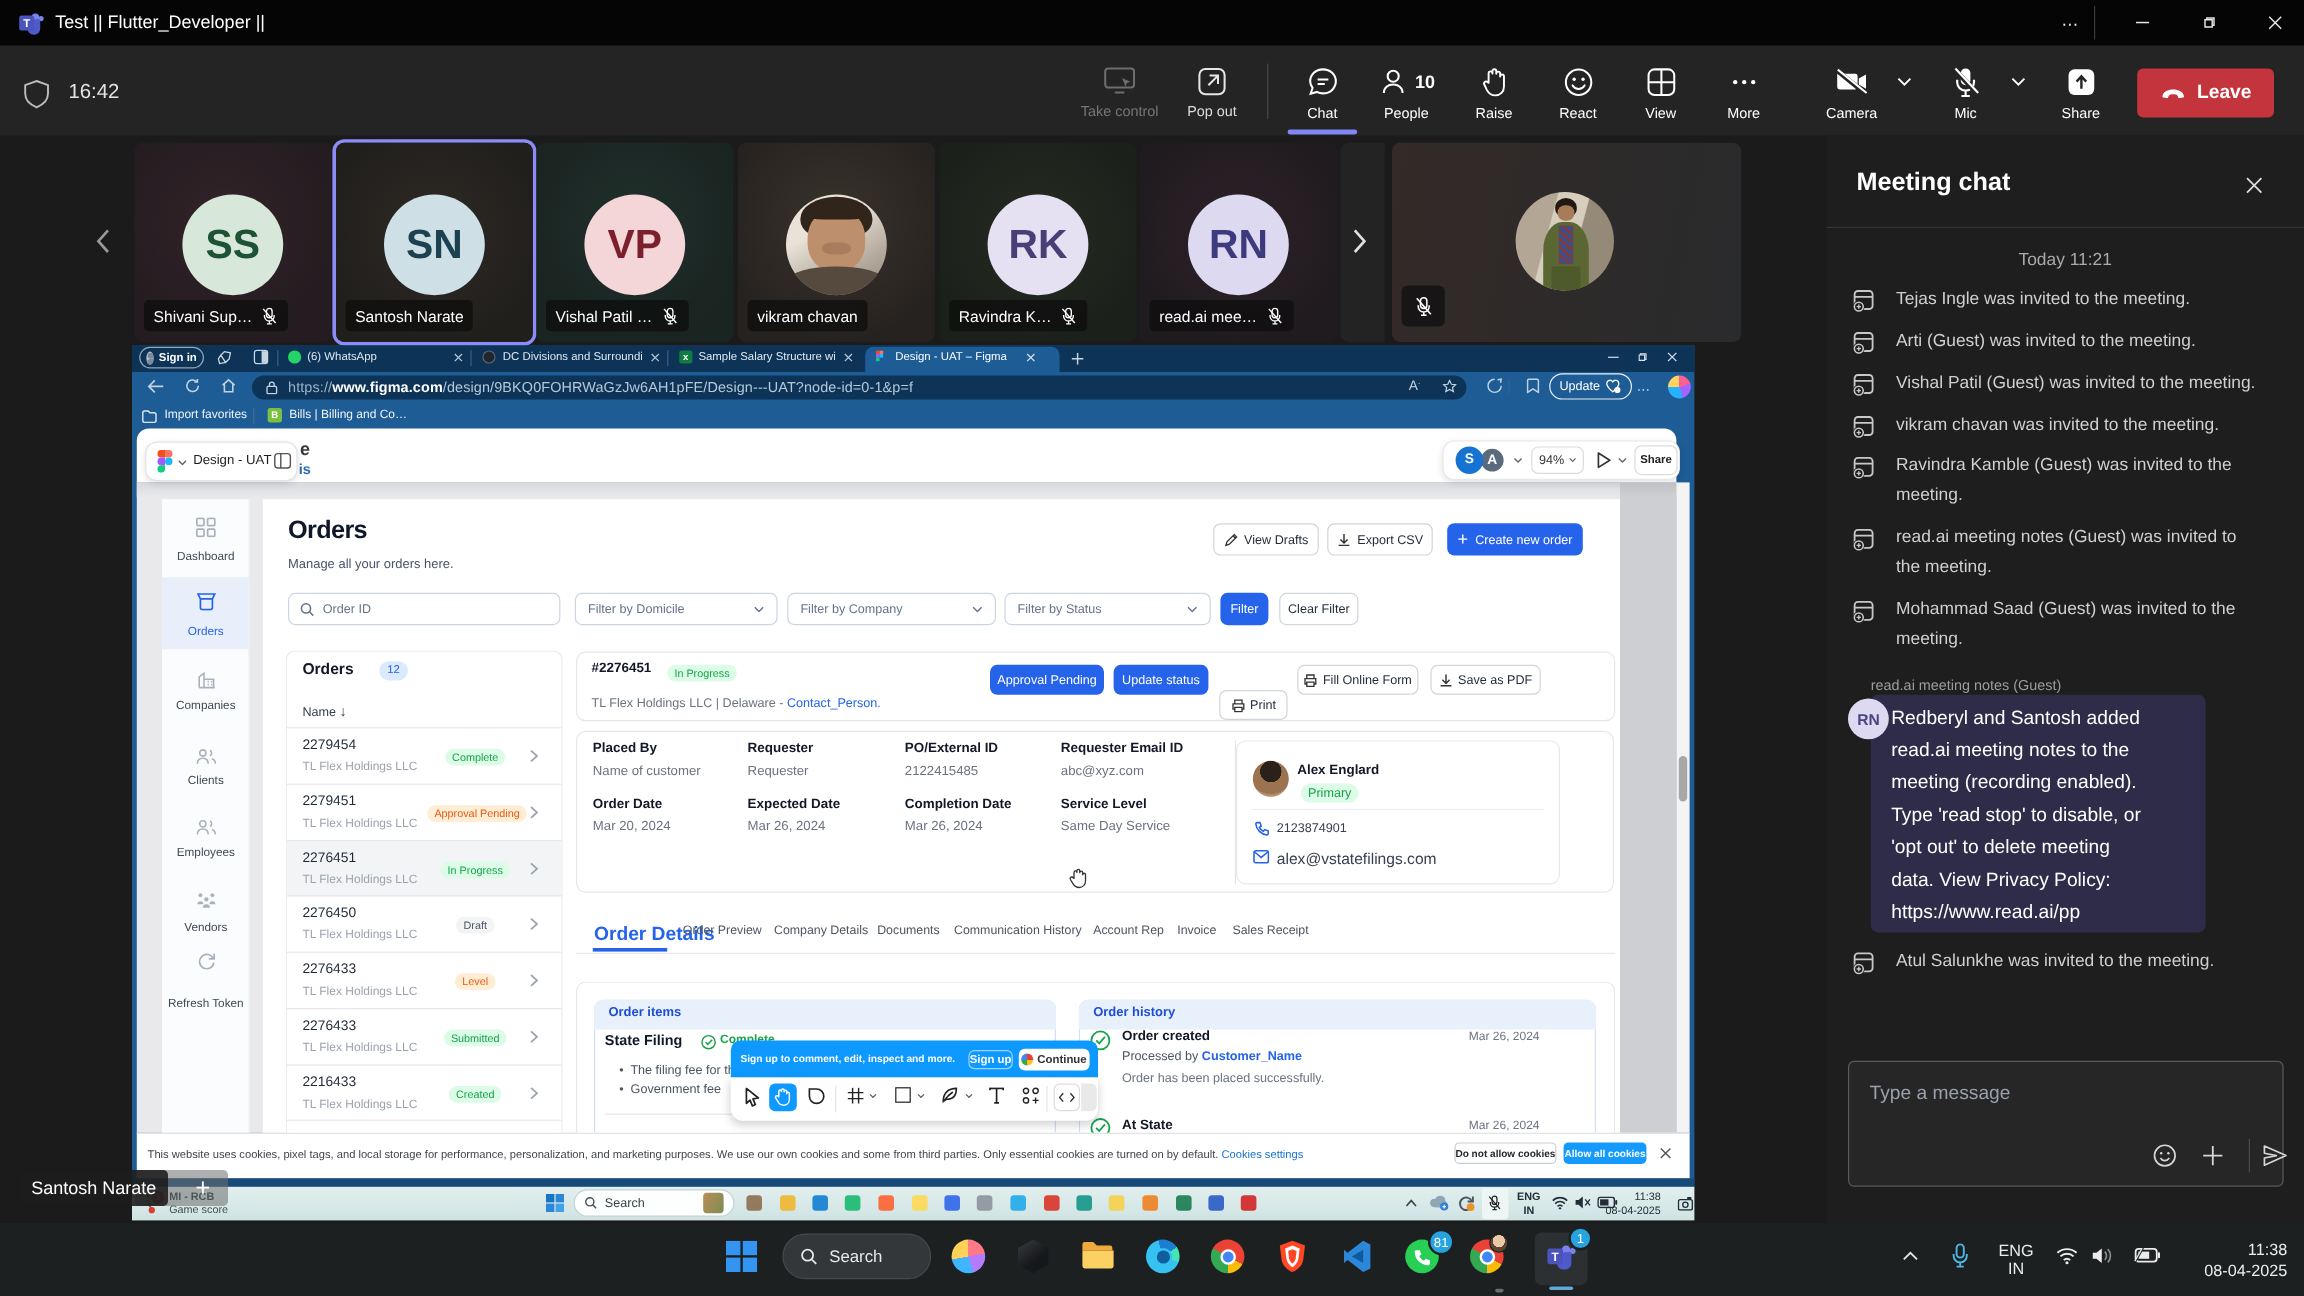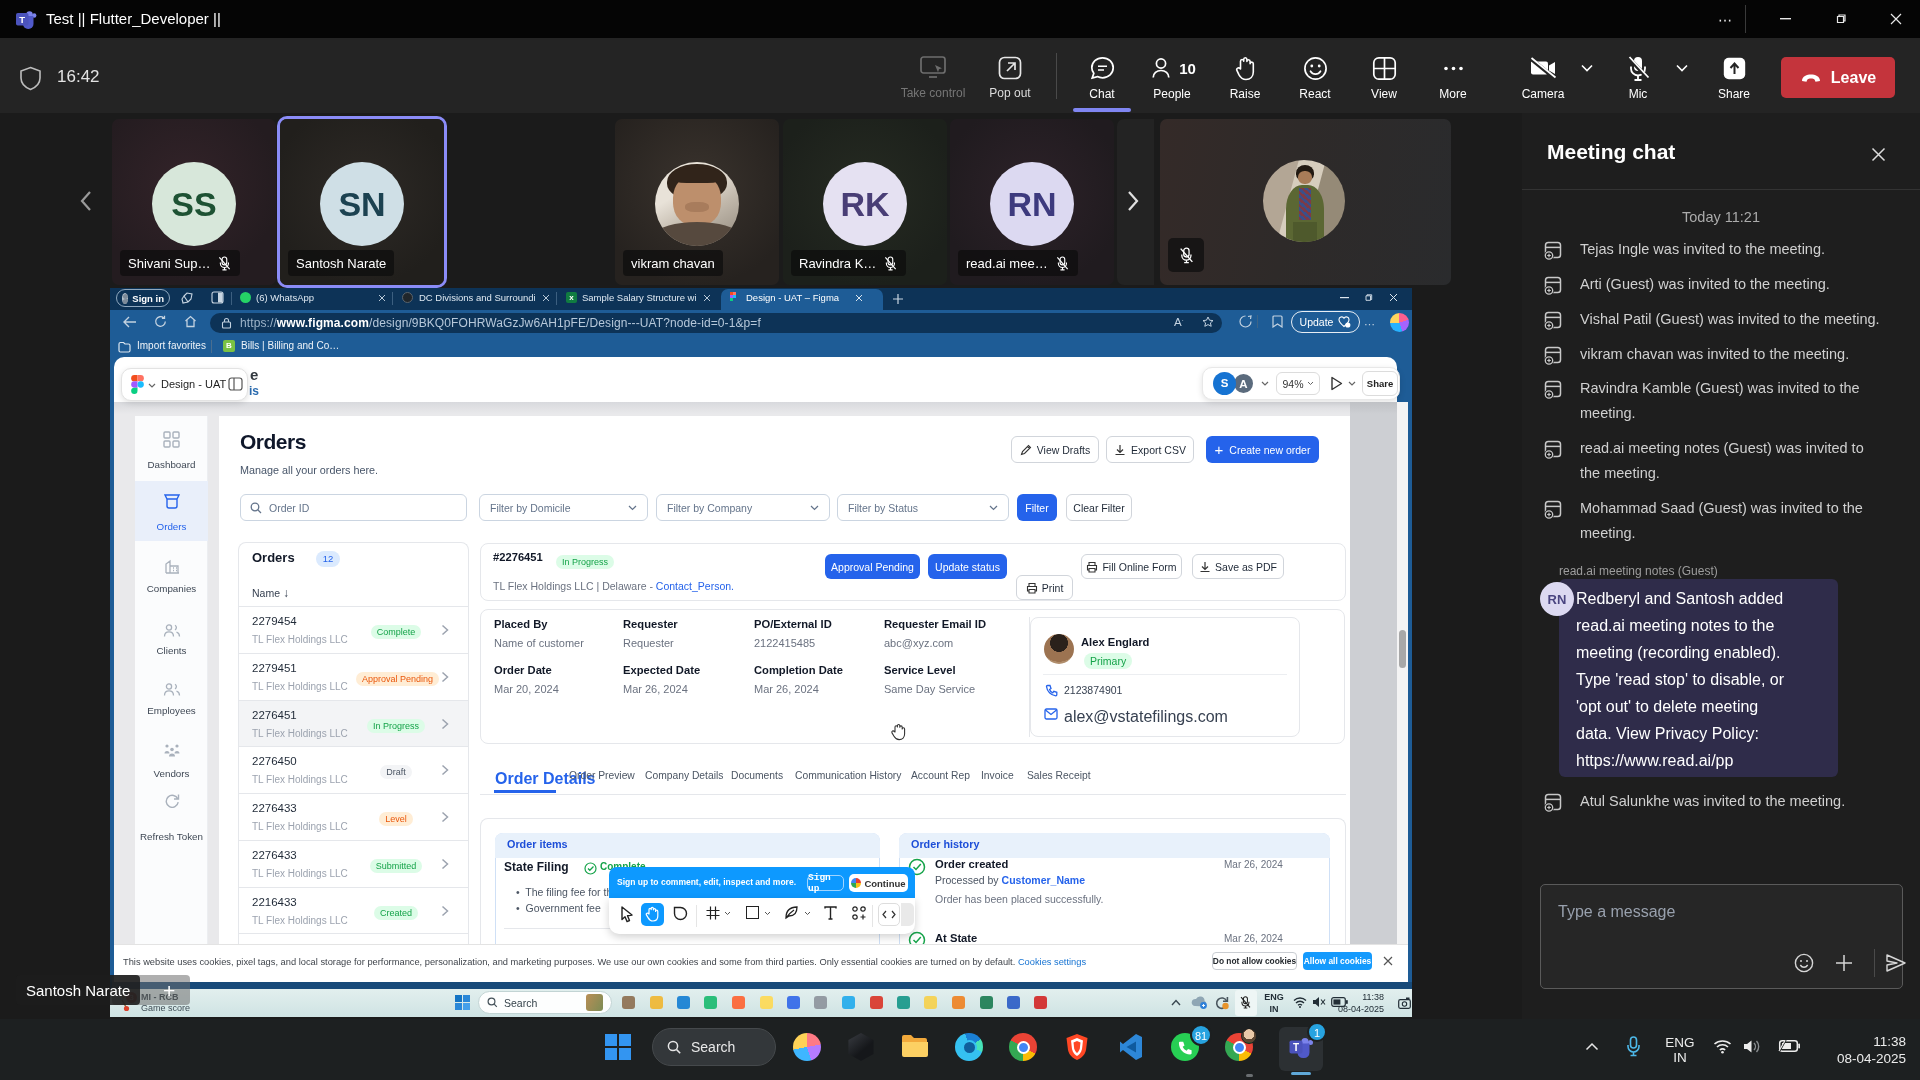--- a/index.html
+++ b/index.html
@@ -197,20 +197,28 @@
             <path d="M3.6 7 v1 a4.3 4.3 0 0 0 8.6 0 v-1 M8 12.5 v2.2 M5.8 14.8 h4.4" stroke="#fff" fill="none" stroke-width="1.2"></path>
             <path d="M2.5 1.5 l11 12.5" stroke="#fff" stroke-width="1.3"></path>
           </svg></div>
   </div>
 
   <div class="tile" style="left:280px;width:164px;background:radial-gradient(circle at 50% 45%,#2e2a26,#211f1c 75%);box-shadow:0 0 0 3px #8b8cf8;">
     <div class="avatar" style="background:#cfdfe6;color:#1c4251;">SN</div>
     <div class="nlabel">Santosh Narate</div>
   </div>
 
+  <div class="tile" style="left:447px;width:164px;background:radial-gradient(circle at 50% 40%,#20302c,#1a2421 75%);">
+    <div class="avatar" style="background:#f4d5d8;color:#7c1f2c;">VP</div>
+    <div class="nlabel">Vishal Patil …<svg style="margin-left:7px" width="15" height="15" viewBox="0 0 16 16">
+            <rect x="5.4" y="1" width="5" height="8.4" rx="2.5" fill="none" stroke="#fff" stroke-width="1.2"></rect>
+            <path d="M3.6 7 v1 a4.3 4.3 0 0 0 8.6 0 v-1 M8 12.5 v2.2 M5.8 14.8 h4.4" stroke="#fff" fill="none" stroke-width="1.2"></path>
+            <path d="M2.5 1.5 l11 12.5" stroke="#fff" stroke-width="1.3"></path>
+          </svg></div>
+  </div>
 
   <div class="tile" style="left:615px;width:164px;background:radial-gradient(circle at 50% 40%,#3a332d,#26221f 78%);">
     <div class="avatar" style="background:linear-gradient(150deg,#e8e2d8 0 34%,#c2b9ac 60%,#8f867a);overflow:hidden;">
       <div style="position:absolute;left:12px;top:2px;width:60px;height:36px;background:#31241a;border-radius:50% 50% 45% 45%;"></div>
       <div style="position:absolute;left:18px;top:12px;width:48px;height:52px;background:#bd8f6c;border-radius:46% 46% 44% 44%;"></div>
       <div style="position:absolute;left:16px;top:6px;width:52px;height:15px;background:#31241a;border-radius:50% 50% 30% 30%;"></div>
       <div style="position:absolute;left:30px;top:40px;width:24px;height:10px;background:#a87c5c;border-radius:40%;"></div>
       <div style="position:absolute;left:2px;top:60px;width:80px;height:24px;background:#56493e;border-radius:50% 50% 0 0;"></div>
     </div>
     <div class="nlabel">vikram chavan</div>
@@ -658,21 +666,21 @@
 <div class="abs" style="left:1084px;top:651px;"><span class="chip green" style="font-size:10.5px;">Primary</span></div>
 <div class="abs" style="left:1043px;top:674px;width:244px;height:1px;background:#eceef1;"></div>
 <svg class="abs" style="left:1045px;top:684px" width="13" height="13" viewBox="0 0 13 13">
         <path d="M2.5 1.5 h2.5 l1 3 -1.5 1 c.6 1.5 1.8 2.7 3.3 3.3 l1-1.5 3 1 v2.5 a1 1 0 0 1-1 1 A10.5 10.5 0 0 1 1.5 2.5 a1 1 0 0 1 1-1 z" stroke="#2563eb" fill="none" stroke-width="1.3"></path>
       </svg>
 <div class="abs" style="left:1064px;top:684px;font-size:10.5px;color:#374151;">2123874901</div>
 <svg class="abs" style="left:1044px;top:708px" width="14" height="12" viewBox="0 0 14 12">
         <rect x="1" y="1" width="12" height="10" rx="1.5" stroke="#2563eb" fill="none" stroke-width="1.3"></rect>
         <path d="M1.5 2 L7 6.5 12.5 2" stroke="#2563eb" fill="none" stroke-width="1.3"></path>
       </svg>
-<div class="abs" style="left:1064px;top:708px;font-size:16px;color:#374151;">alex@vstatefilings.com</div>
+<div class="abs" style="left:1064px;top:708px;font-size:13px;color:#374151;">alex@vstatefilings.com</div>
 
 <div class="abs" style="left:495px;top:770px;font-size:16px;font-weight:bold;color:#2563eb;">Order Details</div>
 <div class="abs" style="left:569px;top:770px;font-size:10.3px;color:#4b5563;">Order Preview</div>
 <div class="abs" style="left:645px;top:770px;font-size:10.3px;color:#4b5563;">Company Details</div>
 <div class="abs" style="left:731px;top:770px;font-size:10.3px;color:#4b5563;">Documents</div>
 <div class="abs" style="left:795px;top:770px;font-size:10.3px;color:#4b5563;">Communication History</div>
 <div class="abs" style="left:911px;top:770px;font-size:10.3px;color:#4b5563;">Account Rep</div>
 <div class="abs" style="left:981px;top:770px;font-size:10.3px;color:#4b5563;">Invoice</div>
 <div class="abs" style="left:1027px;top:770px;font-size:10.3px;color:#4b5563;">Sales Receipt</div>
 <div class="abs" style="left:494px;top:790px;width:62px;height:3px;background:#2563eb;"></div>
@@ -704,21 +712,21 @@
 <div class="abs" style="left:935px;top:893px;font-size:10.5px;color:#6b7280;">Order has been placed successfully.</div>
 <svg class="abs" style="left:908px;top:931px" width="18" height="18" viewBox="0 0 18 18">
         <circle cx="9" cy="9" r="7.5" stroke="#16a34a" fill="none" stroke-width="1.5"></circle>
         <path d="M5.5 9 l2.5 2.5 L12.8 6" stroke="#16a34a" fill="none" stroke-width="1.5"></path>
       </svg>
 <div class="abs" style="left:935px;top:932px;font-size:11.2px;font-weight:bold;color:#111827;">At State</div>
 <div class="abs" style="left:1224px;top:933px;font-size:10px;color:#6b7280;">Mar 26, 2024</div>
 
 <div class="abs" style="left:609px;top:867px;width:306px;height:31px;background:#0d99ff;border-radius:8px 8px 0 0;"></div>
 <div class="abs" style="left:617px;top:877px;font-size:8.5px;font-weight:bold;color:#fff;">Sign up to comment, edit, inspect and more.</div>
-<div class="abs" style="left:807px;top:875px;width:37px;height:16px;border:1px solid #9fd4ff;border-radius:5px;font-size:9.5px;font-weight:bold;color:#fff;display:flex;align-items:center;justify-content:center;font-family:Liberation Mono, monospace;">Sign up</div>
+<div class="abs" style="left:807px;top:875px;width:37px;height:16px;border:1px solid #9fd4ff;border-radius:5px;font-size:9.5px;font-weight:bold;color:#fff;display:flex;align-items:center;justify-content:center;">Sign up</div>
 <div class="abs" style="left:849px;top:874px;width:59px;height:18px;background:#fff;border-radius:5px;font-size:9.5px;font-weight:bold;color:#333;display:flex;align-items:center;justify-content:center;gap:3px;"><div style="width:10px;height:10px;border-radius:50%;background:conic-gradient(#e93e30 0 25%,#fbc116 25% 50%,#30a752 50% 75%,#4286f5 75%);"></div>Continue</div>
 <div class="abs" style="left:609px;top:898px;width:306px;height:36px;background:#fff;border-radius:0 0 10px 10px;box-shadow:0 3px 8px rgba(0,0,0,.18);"></div>
 <svg class="abs" style="left:620px;top:906px" width="14" height="17" viewBox="0 0 14 17">
         <path d="M2 1 L12 9 L7.5 9.7 L9.5 14.5 L7 15.6 L5 10.8 L2 13.5 Z" stroke="#222" fill="none" stroke-width="1.4" stroke-linejoin="round"></path>
       </svg>
 <div class="abs" style="left:641px;top:903px;width:23px;height:23px;background:#0d99ff;border-radius:5px;"></div>
 <svg class="abs" style="left:645px;top:906px" width="15" height="16" viewBox="0 0 15 16">
         <path d="M4 8 V3.6 c0-.7.5-1.2 1.1-1.2 s1.1.5 1.1 1.2 V2.6 c0-.7.5-1.2 1.1-1.2 s1.1.5 1.1 1.2 v1.2 c0-.7.5-1.2 1.1-1.2 s1.1.5 1.1 1.2 v1.6 c0-.7.5-1.2 1.1-1.2 s1.1.5 1.1 1.2 V10 c0 3-2 5-4.9 5 -2.4 0-3.7-1.2-4.7-3.1 l-1.8-3 c-.3-.6-.2-1.3.4-1.6 .6-.4 1.3-.2 1.9.5 z" stroke="#fff" fill="none" stroke-width="1.2" stroke-linejoin="round"></path>
       </svg>
 <svg class="abs" style="left:673px;top:906px" width="15" height="15" viewBox="0 0 15 15">

